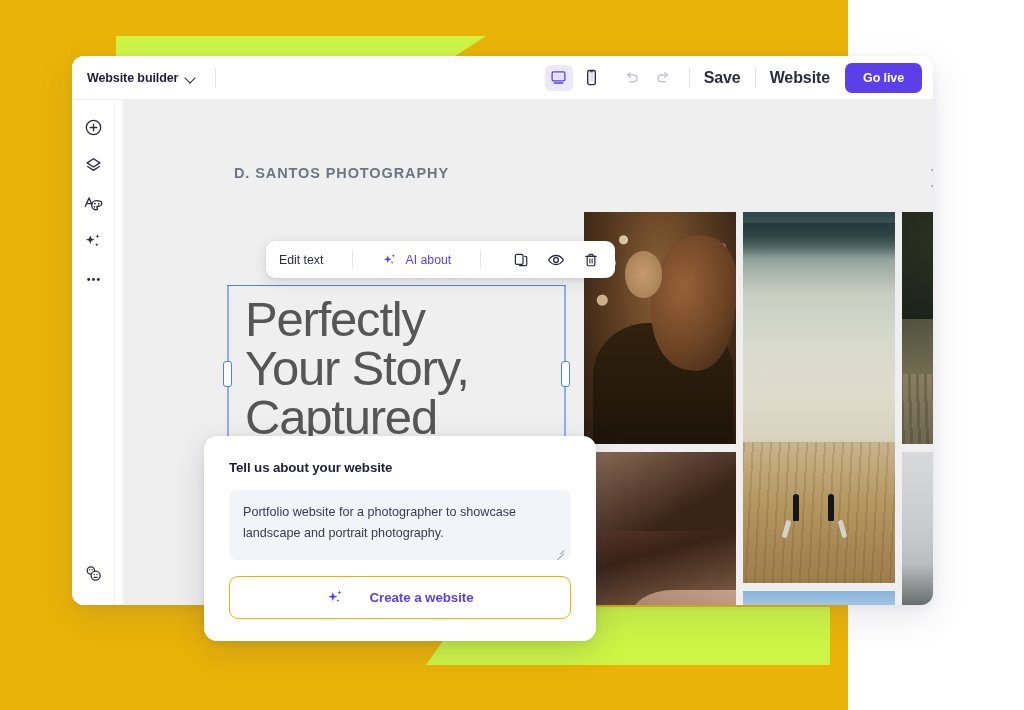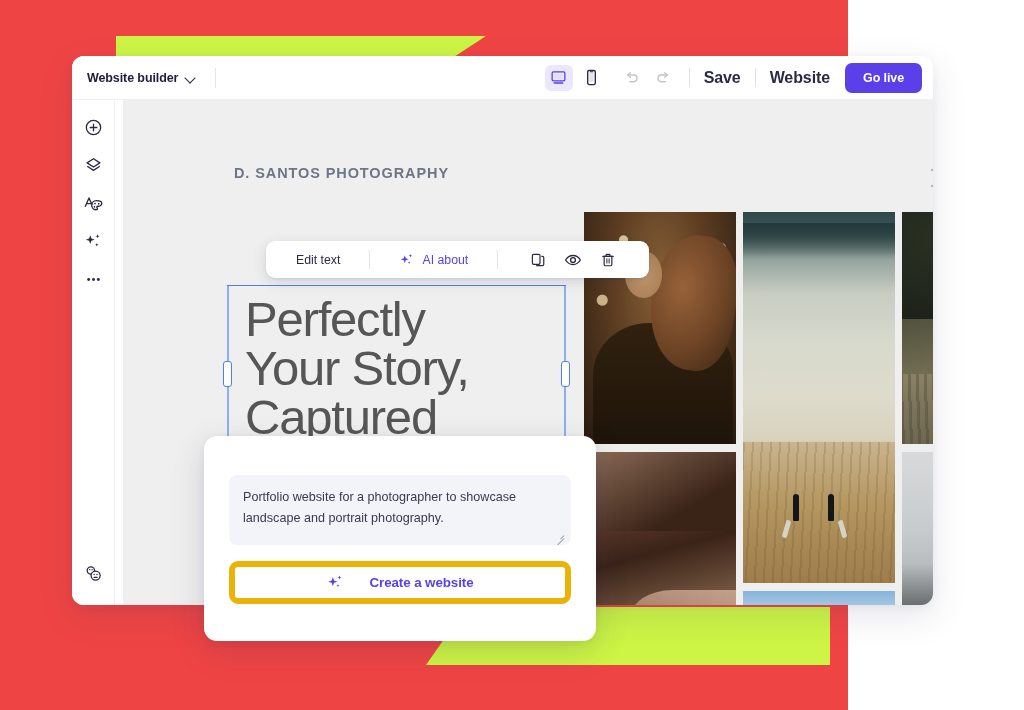--- a/index.html
+++ b/index.html
@@ -2,21 +2,21 @@
 <html><head>
 <meta charset="utf-8">
 <style>
   * { box-sizing: border-box; margin: 0; padding: 0; }
   html, body {
     width: 1024px; height: 710px;
     background: #ffffff;
     font-family: "Liberation Sans", sans-serif;
     overflow: hidden;
   }
-  .stage { position: relative; width: 848px; height: 710px; background:#ef4444; }
+  .stage { position: relative; width: 848px; height: 710px; background:#eab308; }
 
   
   .lime-top {
     position: absolute; left: 116px; top: 36px; width: 370px; height: 29px;
     background: #CCF545;
     clip-path: polygon(0 0, 100% 0, 88% 100%, 0% 100%);
     z-index: 1;
   }
   .lime-bottom {
     position: absolute; left: 426px; top: 607px; width: 404px; height: 58px;
@@ -99,21 +99,21 @@
   .burger { position:absolute; left:808px; top:69px; width:39px; }
   .burger i { display:block; height:2px; background:#A6ACB8; border-radius:1px; margin-bottom:6px; }
   .burger i:nth-child(1){ width:39px; }
   .burger i:nth-child(2){ width:27px; margin-left:6px; }
   .burger i:nth-child(3){ width:39px; }
 
   
   .edit-toolbar {
     position:absolute; left:143px; top:141px; height:37px;
     background:#fff; border-radius:9px; display:flex; align-items:center;
-    padding: 0 30px; gap:16px;
+    padding: 0 13px; gap:16px;
     box-shadow: 0 4px 14px rgba(40,40,80,0.14), 0 1px 3px rgba(40,40,80,0.08);
     z-index:6;
   }
   .et-label { font-size:12.3px; color:#2B2A45; font-weight:normal; white-space:nowrap; }
   .et-sep { width:1px; height:19px; background:#E5E5EC; margin:0 13px; }
   .et-ai { display:flex; align-items:center; gap:7px; }
   .et-ai-label { font-size:12.3px; color:#5B3FE8; font-weight:normal; white-space:nowrap; }
   .et-icon { width:22px; height:22px; display:flex; align-items:center; justify-content:center; }
   .et-icons { display:flex; align-items:center; gap:13px; }
 
@@ -237,21 +237,21 @@
   .prompt-box {
     margin-top:15px; width:342px; height:70px;
     background:#F3F3FA; border-radius:8px; padding:12px 14px; position:relative;
   }
   .prompt-text { font-size:12.6px; line-height:1.65; color:#3A3A50; }
   .grip { position:absolute; right:7px; bottom:5px; width:9px; height:9px; }
   .grip i { position:absolute; right:0; height:1px; background:#9a9ab0; transform-origin:right; }
   .grip i:nth-child(1){ bottom:1px; width:9px; transform:rotate(-45deg); }
   .grip i:nth-child(2){ bottom:1px; width:5px; transform:rotate(-45deg) translateX(0); right:0; bottom:4px;}
   .create-btn {
-    margin-top:16px; width:342px; height:43px; border:6px solid #eab308; border-radius:9px;
+    margin-top:16px; width:342px; height:43px; border:1px solid #eab308; border-radius:9px;
     display:flex; align-items:center; justify-content:center; gap:24px; background:#fff;
   }
   .create-label { font-size:13.4px; font-weight:bold; color:#5B3FE8; letter-spacing:-0.1px; }
 </style>
 </head>
 <body>
 
 <div class="stage">
 
   <div class="lime-top"></div>
@@ -445,20 +445,21 @@
               <path d="M8.6 8.4v5.4M11.4 8.4v5.4" stroke="#2B2A45" stroke-width="1.3" stroke-linecap="round"></path>
             </svg>
           </div>
         </div>
       </div>
 
     </div>
   </div>
 
   <div class="panel">
+    <div class="panel-title">Tell us about your website</div>
     <div class="prompt-box">
       <div class="prompt-text" aria-placeholder="Tell us about your website">Portfolio website for a photographer to showcase landscape and portrait photography.</div>
       <div class="grip">
         <i></i>
           <i></i>
       </div>
     </div>
     <div class="create-btn">
       <span>
         <svg width="19" height="19" viewBox="0 0 20 20" fill="none" style="display:block">

